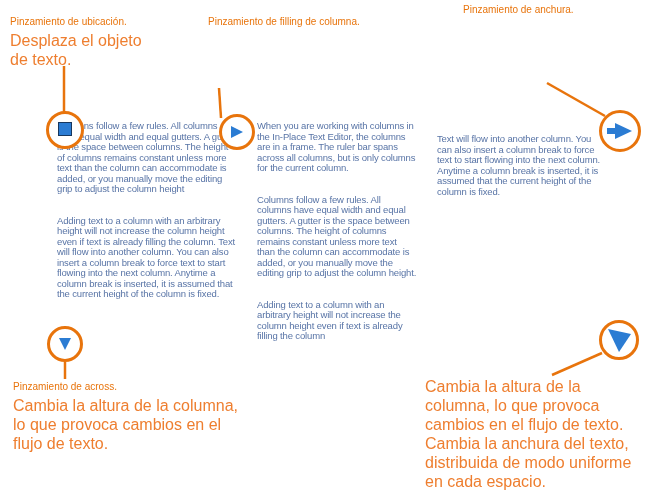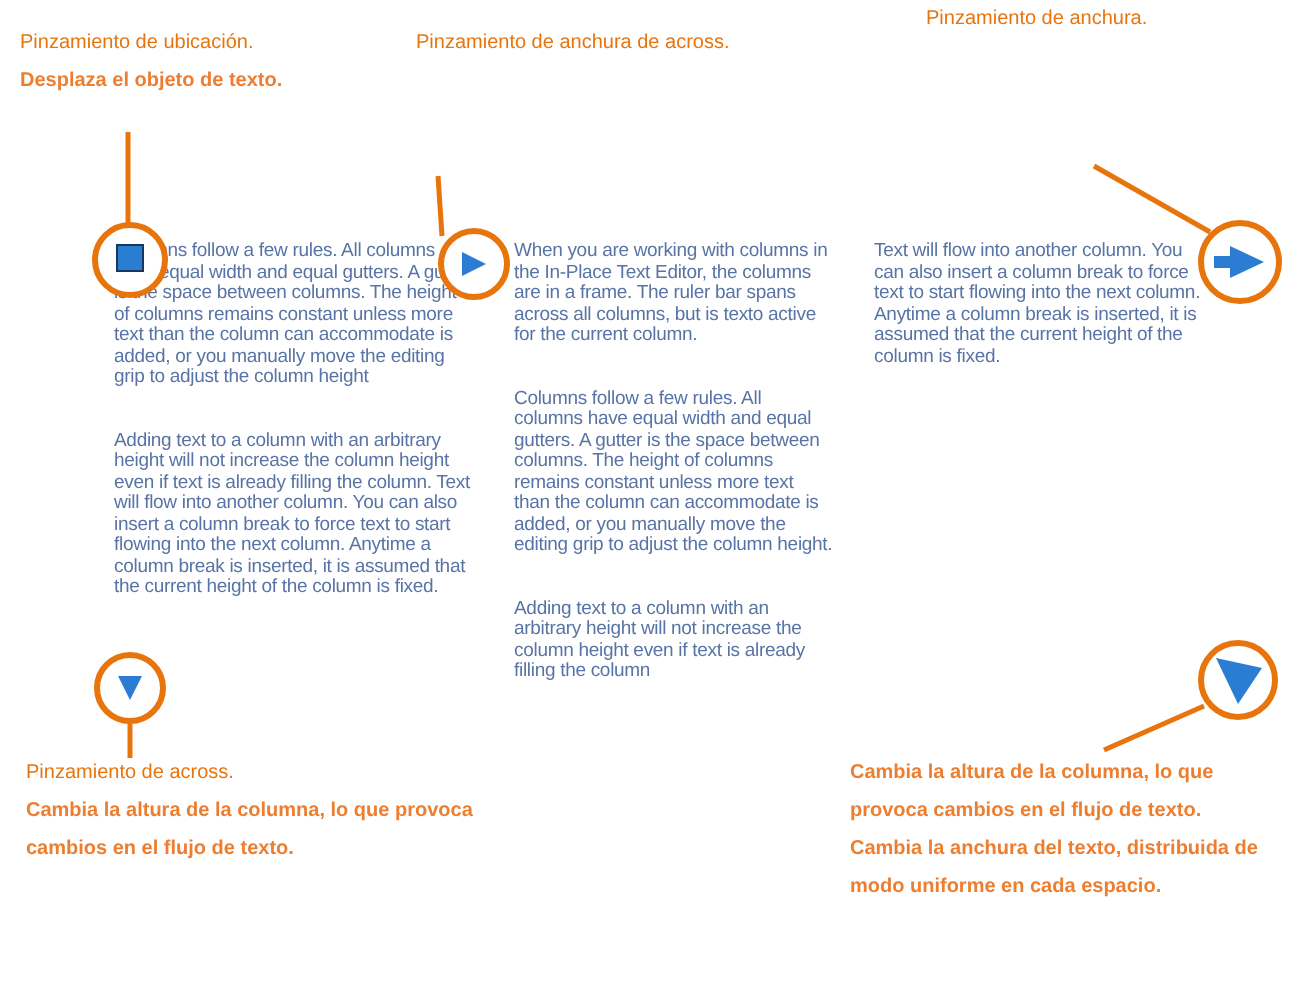--- a/index.html
+++ b/index.html
@@ -3,21 +3,21 @@
 <meta charset="utf-8">
 <style>
   html,body{margin:0;padding:0;background:#ffffff;}
   .canvas{
     position:relative;width:649px;height:493px;background:#ffffff;
     font-family:"Liberation Sans", sans-serif;overflow:hidden;
   }
   .connectors{position:absolute;left:0;top:0;pointer-events:none;}
   .callout{position:absolute;}
   .co-title{font-size:10px;font-weight:normal;line-height:19px;white-space:nowrap;color:#E8740C;}
-  .co-desc{font-size:10px;line-height:19px;color:#EE7E2F;font-weight:bold;}
+  .co-desc{font-size:16px;line-height:19px;color:#EE7E2F;}
   .textcol{
     position:absolute;font-size:9.5px;line-height:10.5px;color:#5874A6;
     letter-spacing:-0.15px;
   }
   .textcol p{margin:0 0 21px 0;}
   .grip-circle{
     position:absolute;box-sizing:border-box;border:3px solid #E8740C;border-radius:50%;
     background:#ffffff;display:flex;align-items:center;justify-content:center;
   }
   .square-grip{
@@ -36,35 +36,35 @@
     <line x1="547" y1="83" x2="605" y2="116" stroke="#E8740C" stroke-width="2.5"></line>
     <line x1="65" y1="362" x2="65" y2="379" stroke="#E8740C" stroke-width="2.5"></line>
     <line x1="602" y1="353" x2="552" y2="375" stroke="#E8740C" stroke-width="2.5"></line>
   </svg>
 
   <div class="textcol" style="left:57px;top:121px;width:180px">
     <p>Columns follow a few rules. All columns have equal width and equal gutters. A gutter is the space between columns. The height of columns remains constant unless more text than the column can accommodate is added, or you manually move the editing grip to adjust the column height</p>
     <p>Adding text to a column with an arbitrary height will not increase the column height even if text is already filling the column. Text will flow into another column. You can also insert a column break to force text to start flowing into the next column. Anytime a column break is inserted, it is assumed that the current height of the column is fixed.</p>
   </div>
   <div class="textcol" style="left:257px;top:121px;width:160px">
-    <p>When you are working with columns in the In-Place Text Editor, the columns are in a frame. The ruler bar spans across all columns, but is texto active for the current column.</p>
+    <p>When you are working with columns in the In-Place Text Editor, the columns are in a frame. The ruler bar spans across all columns, but is only columns for the current column.</p>
     <p>Columns follow a few rules. All columns have equal width and equal gutters. A gutter is the space between columns. The height of columns remains constant unless more text than the column can accommodate is added, or you manually move the editing grip to adjust the column height.</p>
     <p>Adding text to a column with an arbitrary height will not increase the column height even if text is already filling the column</p>
   </div>
-  <div class="textcol" style="left:437px;top:121px;width:170px">
+  <div class="textcol" style="left:437px;top:134px;width:170px">
     <p>Text will flow into another column. You can also insert a column break to force text to start flowing into the next column. Anytime a column break is inserted, it is assumed that the current height of the column is fixed.</p>
   </div>
 
   <div class="callout" style="left:10px;top:12px">
     <div class="co-title">Pinzamiento de ubicación.</div>
     <div class="co-desc" style="width:132px">Desplaza el objeto de texto.</div>
   </div>
 
   <div class="callout" style="left:208px;top:12px">
-    <div class="co-title">Pinzamiento de anchura de across.</div>
+    <div class="co-title">Pinzamiento de filling de columna.</div>
   </div>
 
   <div class="callout" style="left:463px;top:0">
     <div class="co-title">Pinzamiento de anchura.</div>
   </div>
 
   <div class="callout" style="left:13px;top:377px">
     <div class="co-title">Pinzamiento de across.</div>
     <div class="co-desc" style="width:238px">Cambia la altura de la columna, lo que provoca cambios en el flujo de texto.</div>
   </div>

